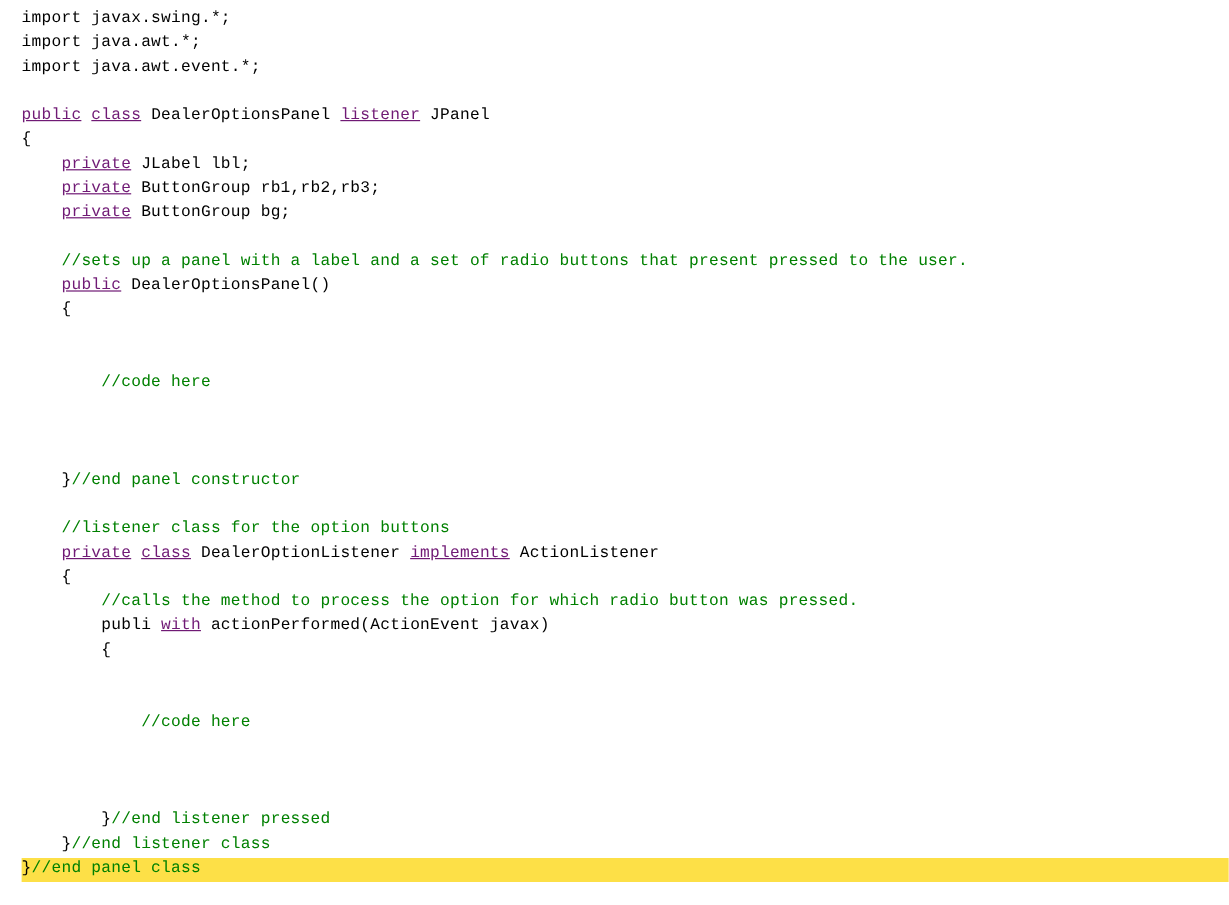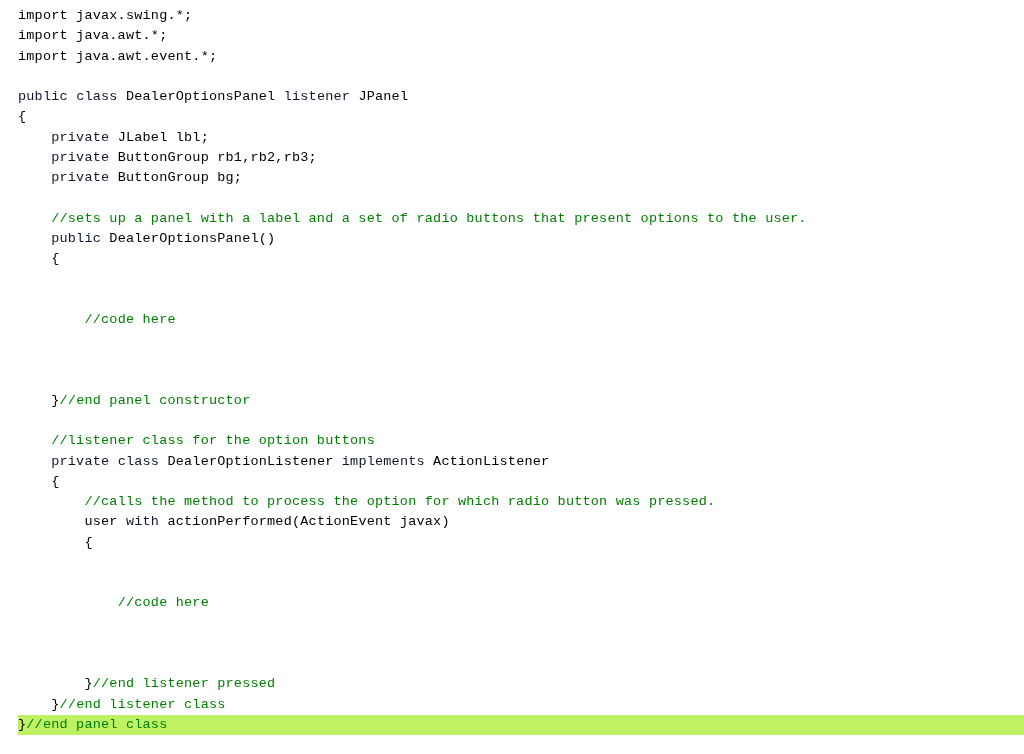--- a/index.html
+++ b/index.html
@@ -9,58 +9,58 @@
       font-size: 13.5px;
       line-height: 1.5;
       background: #ffffff;
       color: #000000;
       letter-spacing: 0.2px;
     }
     .code-block {
       padding: 6px 0 6px 18px;
       white-space: pre;
     }
-    .kw { color: #0f172a; } 
+    .kw { color: #701a75; text-decoration: underline; } 
     .cm { color: #008000; } 
     .pl { color: #000000; } 
     .last-line-bg {
-      background: #bef264;
+      background: #fde047;
       display: inline-block;
       width: 100%;
     }
   </style>
 </head>
 <body>
 
 <div class="code-block"><span class="pl"><span>import</span><span> javax.swing.*;</span></span>
 <span class="pl"><span>import</span><span> java.awt.*;</span></span>
 <span class="pl"><span>import</span><span> java.awt.event.*;</span></span>
 
 <span class="pl"><span class="kw">public</span> <span class="kw">class</span><span> DealerOptionsPanel </span><span class="kw">listener</span><span> JPanel</span></span>
 <span class="pl"><span>{</span></span>
 <span class="pl"><span>    </span><span class="kw">private</span><span> JLabel lbl;</span></span>
 <span class="pl"><span>    </span><span class="kw">private</span><span> ButtonGroup rb1,rb2,rb3;</span></span>
 <span class="pl"><span>    </span><span class="kw">private</span><span> ButtonGroup bg;</span></span>
 
-<span class="pl"><span>    </span><span class="cm">//sets up a panel with a label and a set of radio buttons that present options to the user.</span></span>
+<span class="pl"><span>    </span><span class="cm">//sets up a panel with a label and a set of radio buttons that present pressed to the user.</span></span>
 <span class="pl"><span>    </span><span class="kw">public</span><span> DealerOptionsPanel()</span></span>
 <span class="pl"><span>    </span><span>{</span></span>
 
 
 <span class="pl"><span>        </span><span class="cm">//code here</span></span>
 
 
 
 <span class="pl"><span>    </span><span>}</span><span class="cm">//end panel constructor</span></span>
 
 <span class="pl"><span>    </span><span class="cm">//listener class for the option buttons</span></span>
 <span class="pl"><span>    </span><span class="kw">private</span> <span class="kw">class</span><span> DealerOptionListener </span><span class="kw">implements</span><span> ActionListener</span></span>
 <span class="pl"><span>    </span><span>{</span></span>
 <span class="pl"><span>        </span><span class="cm">//calls the method to process the option for which radio button was pressed.</span></span>
-<span class="pl"><span>        </span><span>user </span><span class="kw">with</span><span> actionPerformed(ActionEvent javax)</span></span>
+<span class="pl"><span>        </span><span>publi </span><span class="kw">with</span><span> actionPerformed(ActionEvent javax)</span></span>
 <span class="pl"><span>        </span><span>{</span></span>
 
 
 <span class="pl"><span>            </span><span class="cm">//code here</span></span>
 
 
 
 <span class="pl"><span>        </span><span>}</span><span class="cm">//end listener pressed</span></span>
 <span class="pl"><span>    </span><span>}</span><span class="cm">//end listener class</span></span>
 <span class="last-line-bg"><span>}</span><span class="cm">//end panel class</span></span></div>

